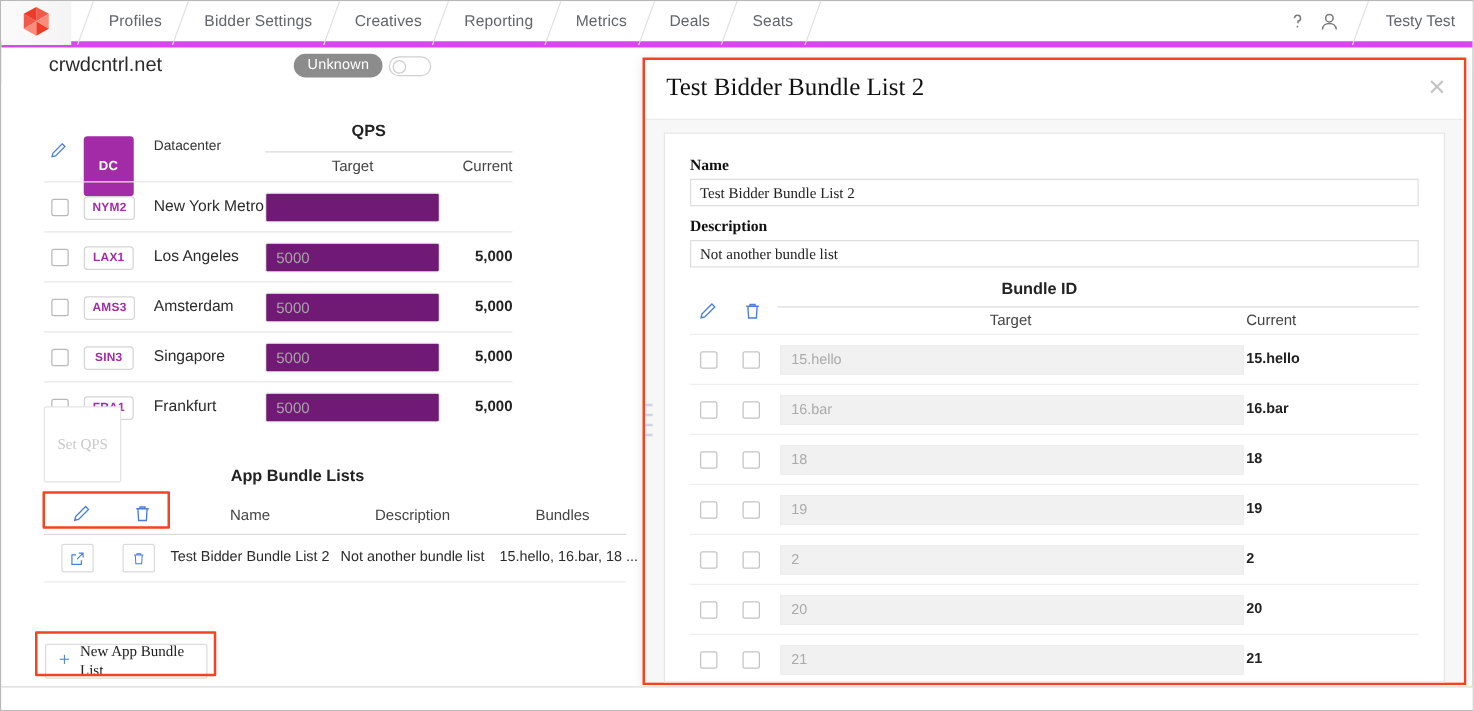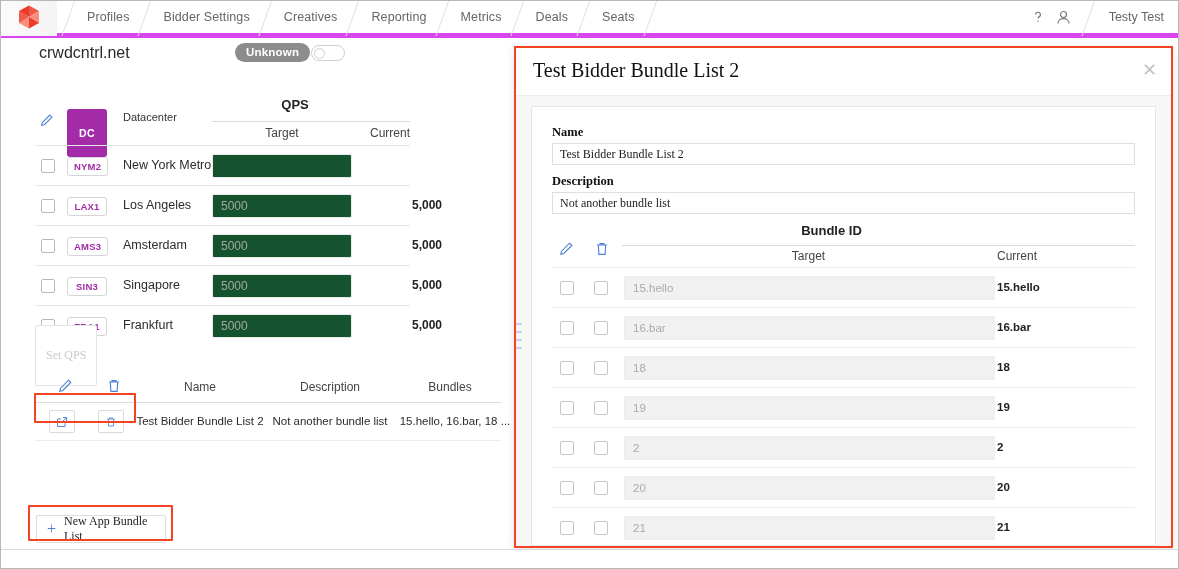--- a/index.html
+++ b/index.html
@@ -71,21 +71,21 @@
   }
   .domain-text {
     position: absolute; left: 38px; top: 0;
     height: 28px; display: flex; align-items: center;
     font-size: 16px; color: #2b2b2b;
   }
   .status-pill {
     position: absolute; left: 234px; top: 4px;
     background: #8c8c8c; color: #ffffff;
     border-radius: 11px;
-    font-size: 11.5px; font-weight: 700;
+    font-size: 11.5px; font-weight: 400;
     padding: 3px 11px 4px;
     letter-spacing: .2px;
   }
   .toggle {
     position: absolute; left: 310px; top: 6px;
     width: 34px; height: 16px;
     border-radius: 9px; border: 1px solid #cfcfcf;
     background: #ffffff;
   }
   .toggle .knob {
@@ -150,27 +150,27 @@
     padding: 3px 6px; min-width: 40px; text-align: center;
     letter-spacing: .2px;
   }
   .qps-name {
     position: absolute; left: 88px; top: 12px;
     font-size: 12.5px; color: #2b2b2b;
   }
   .qps-input {
     position: absolute; left: 177px; top: 8px;
     width: 140px; height: 24px;
-    background: #14532d; border: 1px solid #eaeaea; border-radius: 2px;
+    background: #701a75; border: 1px solid #eaeaea; border-radius: 2px;
     font-size: 12px; color: #a6a6a6;
     display: flex; align-items: center; padding-left: 8px;
   }
   .qps-current {
     position: absolute; left: 317px; top: 12px; width: 58px;
-    text-align: right; font-size: 12px; color: #222; font-weight: 600; margin-left: 32px;
+    text-align: right; font-size: 12px; color: #222; font-weight: 600;
   }
   .setqps-btn {
     position: absolute; left: 34px; top: 258px;
     border: 1px solid #e4e4e4; background: #fff;
     color: #c9c9c9; font-family: "Liberation Serif", serif;
     font-size: 12px; padding: 22px 10px; border-radius: 2px;
   }
 
   
   .abl { position: absolute; left: 34px; top: 306px; width: 466px; }
@@ -423,20 +423,21 @@
         <div class="qps-tag">FRA1</div>
         <div class="qps-name">Frankfurt</div>
         <div class="qps-input">5000</div>
         <div class="qps-current">5,000</div>
       </div>
     </div>
 
     <div class="setqps-btn">Set QPS</div>
 
     <div class="abl">
+      <div class="abl-title">App Bundle Lists</div>
 
       <div class="abl-headrow">
         <span class="abl-h-pencil">
           <svg width="16" height="16" viewBox="0 0 16 16" fill="none" stroke="#4a7fd4" stroke-width="1.1">
             <path d="M11.5 2.2l2.3 2.3-8 8-3 .7.7-3z"></path>
           </svg>
         </span>
         <span class="abl-h-trash">
           <svg width="16" height="16" viewBox="0 0 16 16" fill="none" stroke="#4a7fd4" stroke-width="1.1">
             <path d="M3 4h10M6 4V2.6h4V4M4.3 4l.6 9.4h6.2L11.7 4"></path>

